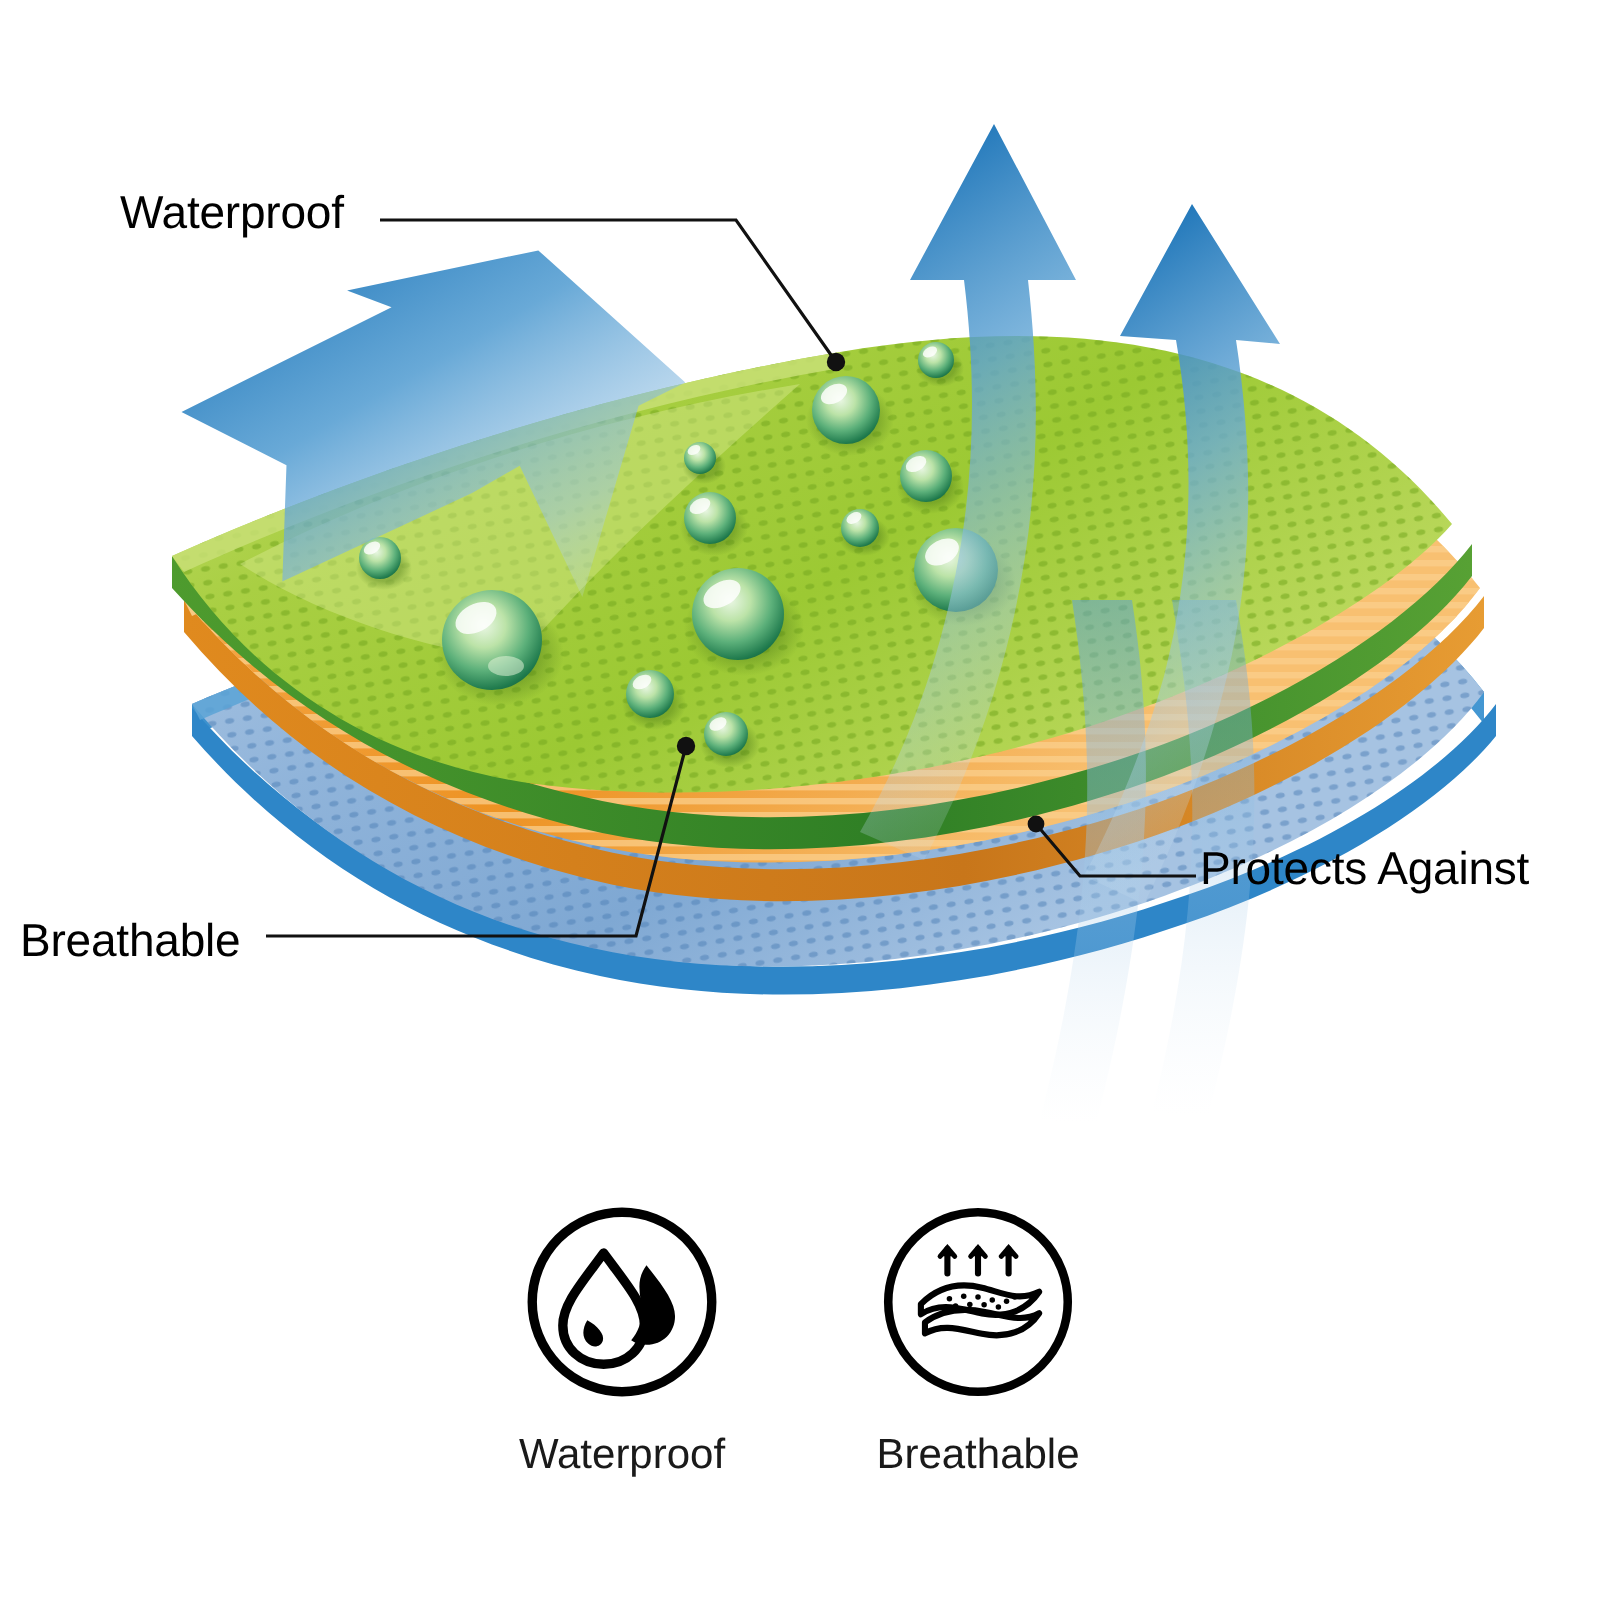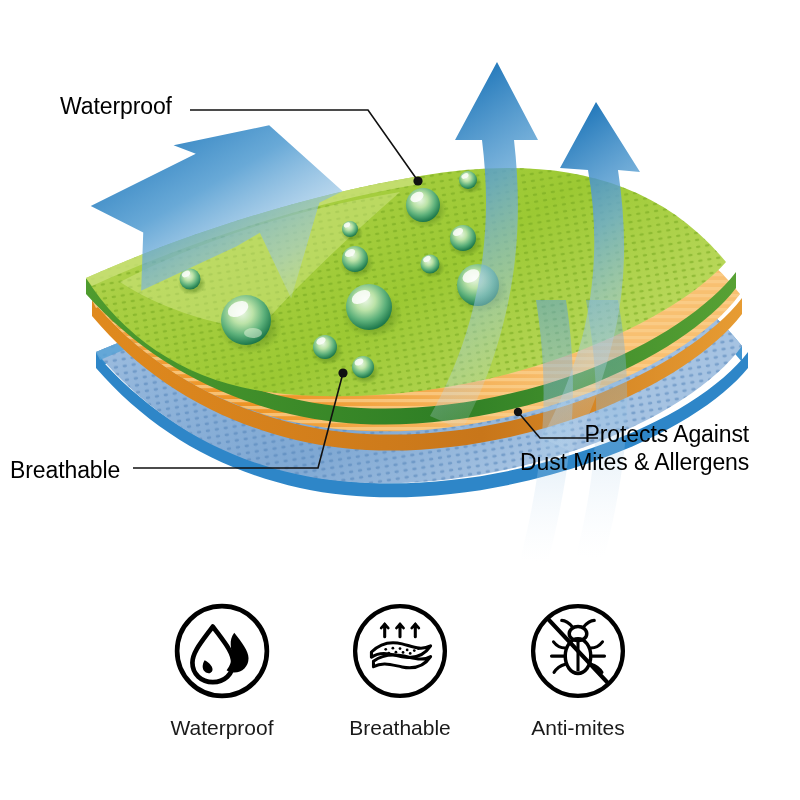--- a/index.html
+++ b/index.html
@@ -40,23 +40,23 @@
     font-family: "Liberation Sans", sans-serif;
     font-size: 23px;
     color: #000000;
     white-space: nowrap;
     line-height: 1.22;
     letter-spacing: -0.1px;
   }
   #label-waterproof { left: 60px;  top: 92px; }
   #label-breathable { left: 10px;  top: 456px; }
   #label-protects {
-    left: 584px;
+    left: 600px;
     top: 420px;
-    text-align: right;
+    text-align: center;
   }
   #label-protects .line { display: block; }
   #label-protects .line2 { margin-left: -64px; }
 
   
   #feature-row {
     position: absolute;
     left: 0;
     top: 600px;
     width: 800px;
@@ -355,21 +355,20 @@
       <circle cx="518" cy="412" r="4.2" fill="#111111" stroke="none"></circle>
     </g>
   </svg>
 
   <div class="callout-label" id="label-waterproof">Waterproof</div>
 
   <div class="callout-label" id="label-breathable">Breathable</div>
 
   <div class="callout-label" id="label-protects">
     <span class="line line1">Protects Against</span>
-    <span class="line line2">Dust Mites &amp; Allergens</span>
   </div>
 
   <div id="feature-row">
 
     <div class="feature-item">
       <svg class="feature-icon-circle" viewBox="0 0 100 100">
         <circle cx="50" cy="50" r="44" fill="none" stroke="#000" stroke-width="4.6"></circle>
 
         <path d="M62,32 C70,42 76,50 76,57 C76,65 70,71 62,71 C59,71 56.5,70.2 54.5,68.8
                  C58,64.6 59.6,59.6 59.6,55 C59.6,47 56,40 62,32 Z" fill="#000"></path>
@@ -411,41 +410,15 @@
             <circle cx="68" cy="47.6" r="1.35"></circle>
         </g>
 
         <path d="M24,60 C32,54 42,52.5 54,55 C64,57 72,60 80,55.5
                  C74,64.5 64,68 52,65.6 C41,63.4 33,60.4 24,65.4 Z" fill="none" stroke="#000" stroke-width="3" stroke-linejoin="round"></path>
       </svg>
       <div class="feature-caption">Breathable</div>
     </div>
 
 
-    <div class="feature-item">
-      <svg class="feature-icon-circle" viewBox="0 0 100 100">
-        <circle cx="50" cy="50" r="44" fill="none" stroke="#000" stroke-width="4.2"></circle>
-
-        <ellipse cx="50" cy="33" rx="8.6" ry="7" fill="none" stroke="#000" stroke-width="3.4"></ellipse>
-
-        <path d="M45,27 C41,22 38,20 34,20" fill="none" stroke="#000" stroke-width="3" stroke-linecap="round"></path>
-        <path d="M55,27 C59,22 62,20 66,20" fill="none" stroke="#000" stroke-width="3" stroke-linecap="round"></path>
-
-        <ellipse cx="50" cy="55" rx="12.5" ry="17" fill="none" stroke="#000" stroke-width="3.4"></ellipse>
-
-        <line x1="50" y1="40" x2="50" y2="70" stroke="#000" stroke-width="3"></line>
-
-        <g fill="none" stroke="#000" stroke-width="3" stroke-linecap="round">
-          <path d="M37.5,47 C32,47 29,45 26,41"></path>
-          <path d="M37.5,55 L24,55"></path>
-          <path d="M37.5,63 C32,64.5 29,67 26.5,71"></path>
-          <path d="M62.5,47 C68,47 71,45 74,41"></path>
-          <path d="M62.5,55 L76,55"></path>
-          <path d="M62.5,63 C68,64.5 71,67 73.5,71"></path>
-        </g>
-
-        <line x1="21" y1="19" x2="79" y2="81" stroke="#000" stroke-width="4.2" stroke-linecap="round"></line>
-      </svg>
-      <div class="feature-caption">Anti-mites</div>
-    </div>
 
   </div>
 </div>
 
 </body></html>

